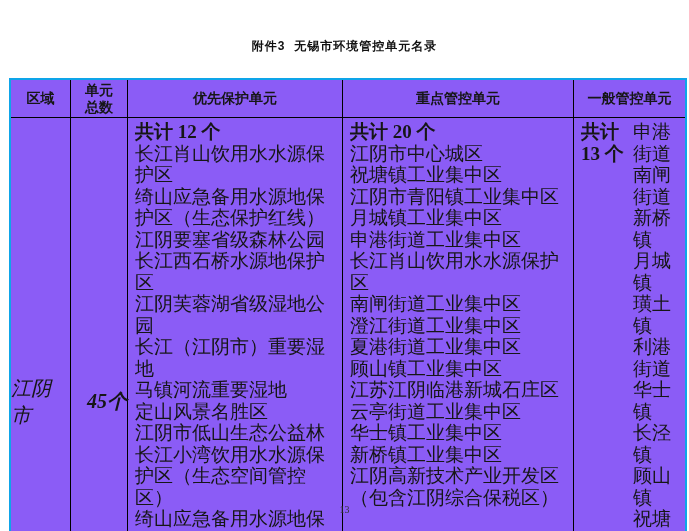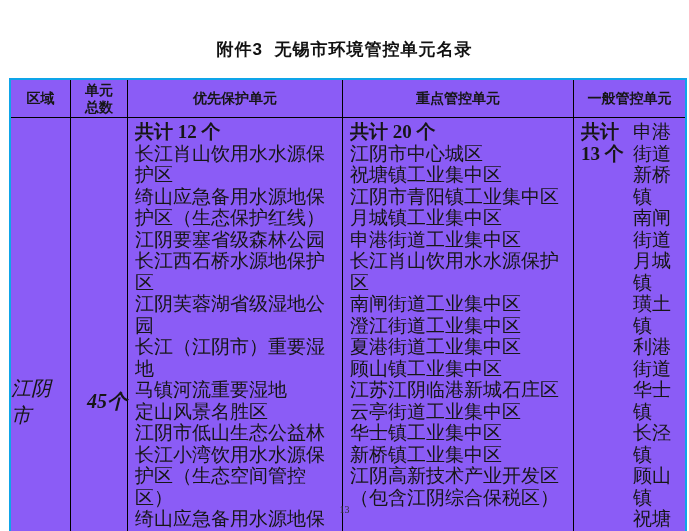--- a/index.html
+++ b/index.html
@@ -14,21 +14,21 @@
     width: 689px; height: 531px;
     background: #ffffff;
     overflow: hidden;
   }
   .doc-title {
     position: absolute;
     top: 38px; left: 0; width: 100%;
     text-align: center;
     font-family: "Liberation Sans", sans-serif;
     font-weight: bold;
-    font-size: 17px;
+    font-size: 12px;
     letter-spacing: 1px;
     color: #111;
     white-space: pre;
   }
   .units-table {
     position: absolute;
     left: 9px; top: 78px;
     width: 678px;
     border: 2px solid #0ea5e9;
     display: grid;
@@ -147,22 +147,22 @@
           <div class="unit-line">云亭街道工业集中区</div>
           <div class="unit-line">华士镇工业集中区</div>
           <div class="unit-line">新桥镇工业集中区</div>
           <div class="unit-line">江阴高新技术产业开发区（包含江阴综合保税区）</div>
         </div>
     </div>
     <div class="cell unit-cell middle last">
       <div class="summary-line">共计 13 个</div>
       <div>
           <div class="unit-line">申港街道</div>
+          <div class="unit-line">南闸街道</div>
           <div class="unit-line">新桥镇</div>
-          <div class="unit-line">南闸街道</div>
           <div class="unit-line">月城镇</div>
           <div class="unit-line">璜土镇</div>
           <div class="unit-line">利港街道</div>
           <div class="unit-line">华士镇</div>
           <div class="unit-line">长泾镇</div>
           <div class="unit-line">顾山镇</div>
           <div class="unit-line">祝塘镇</div>
           <div class="unit-line">青阳镇</div>
           <div class="unit-line">徐霞客镇</div>
           <div class="unit-line">周庄镇</div>

